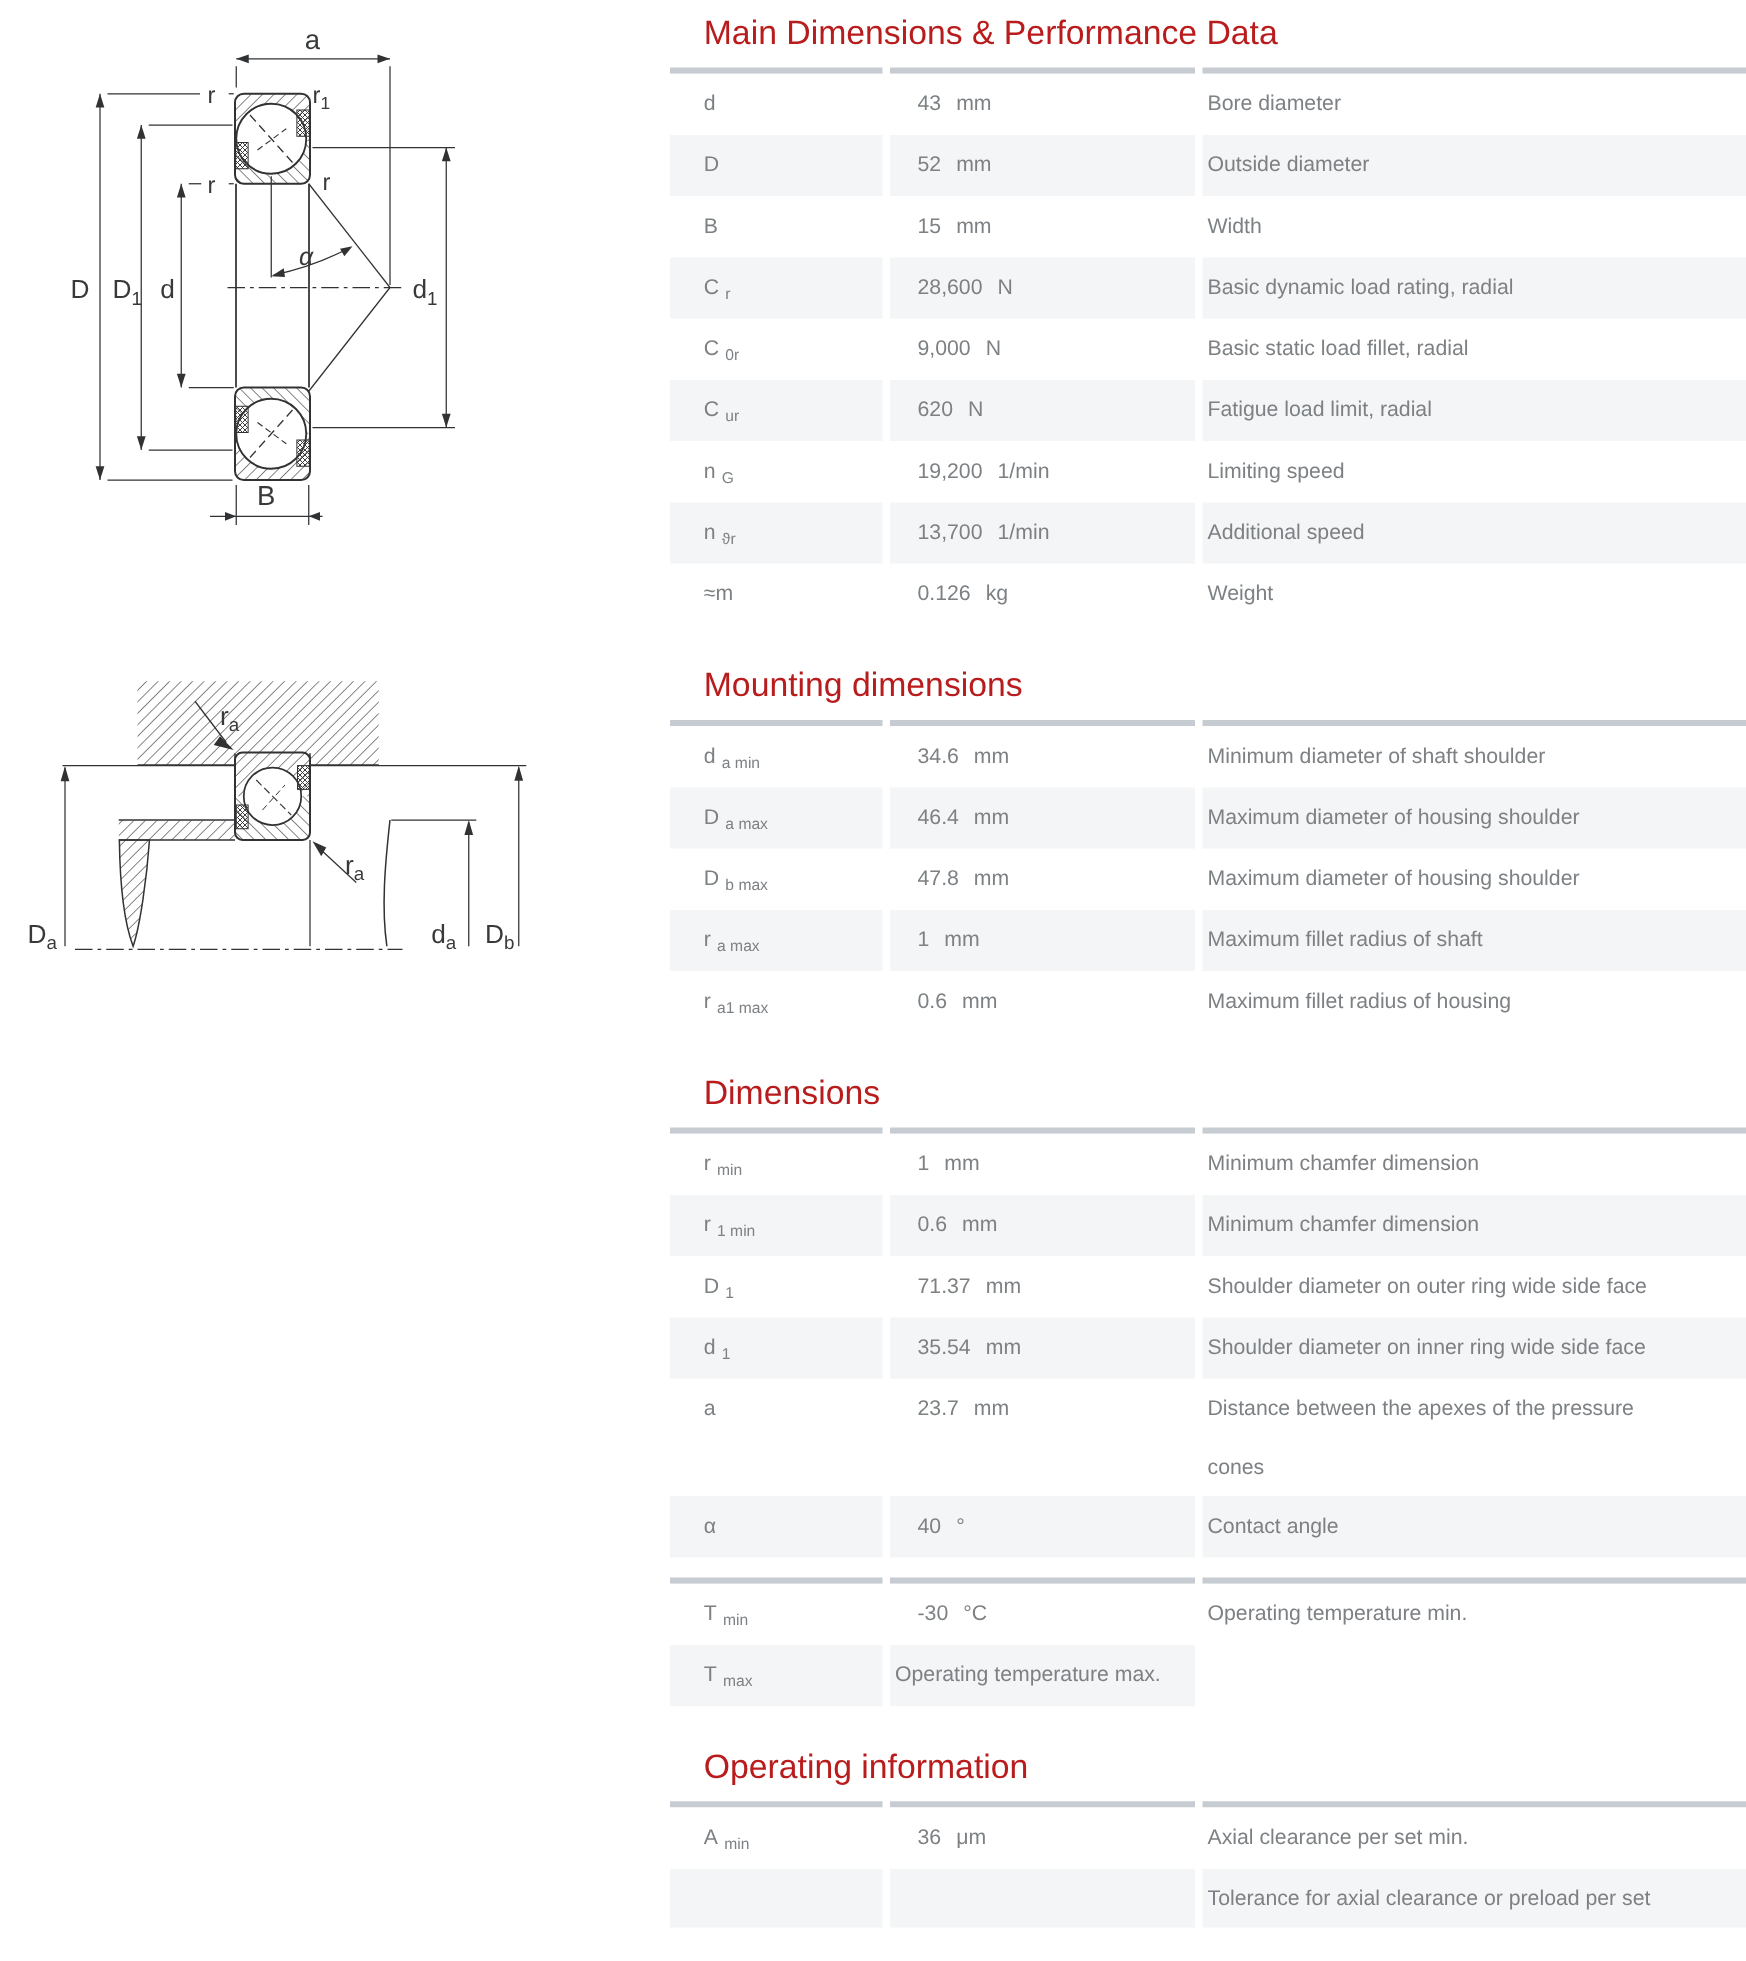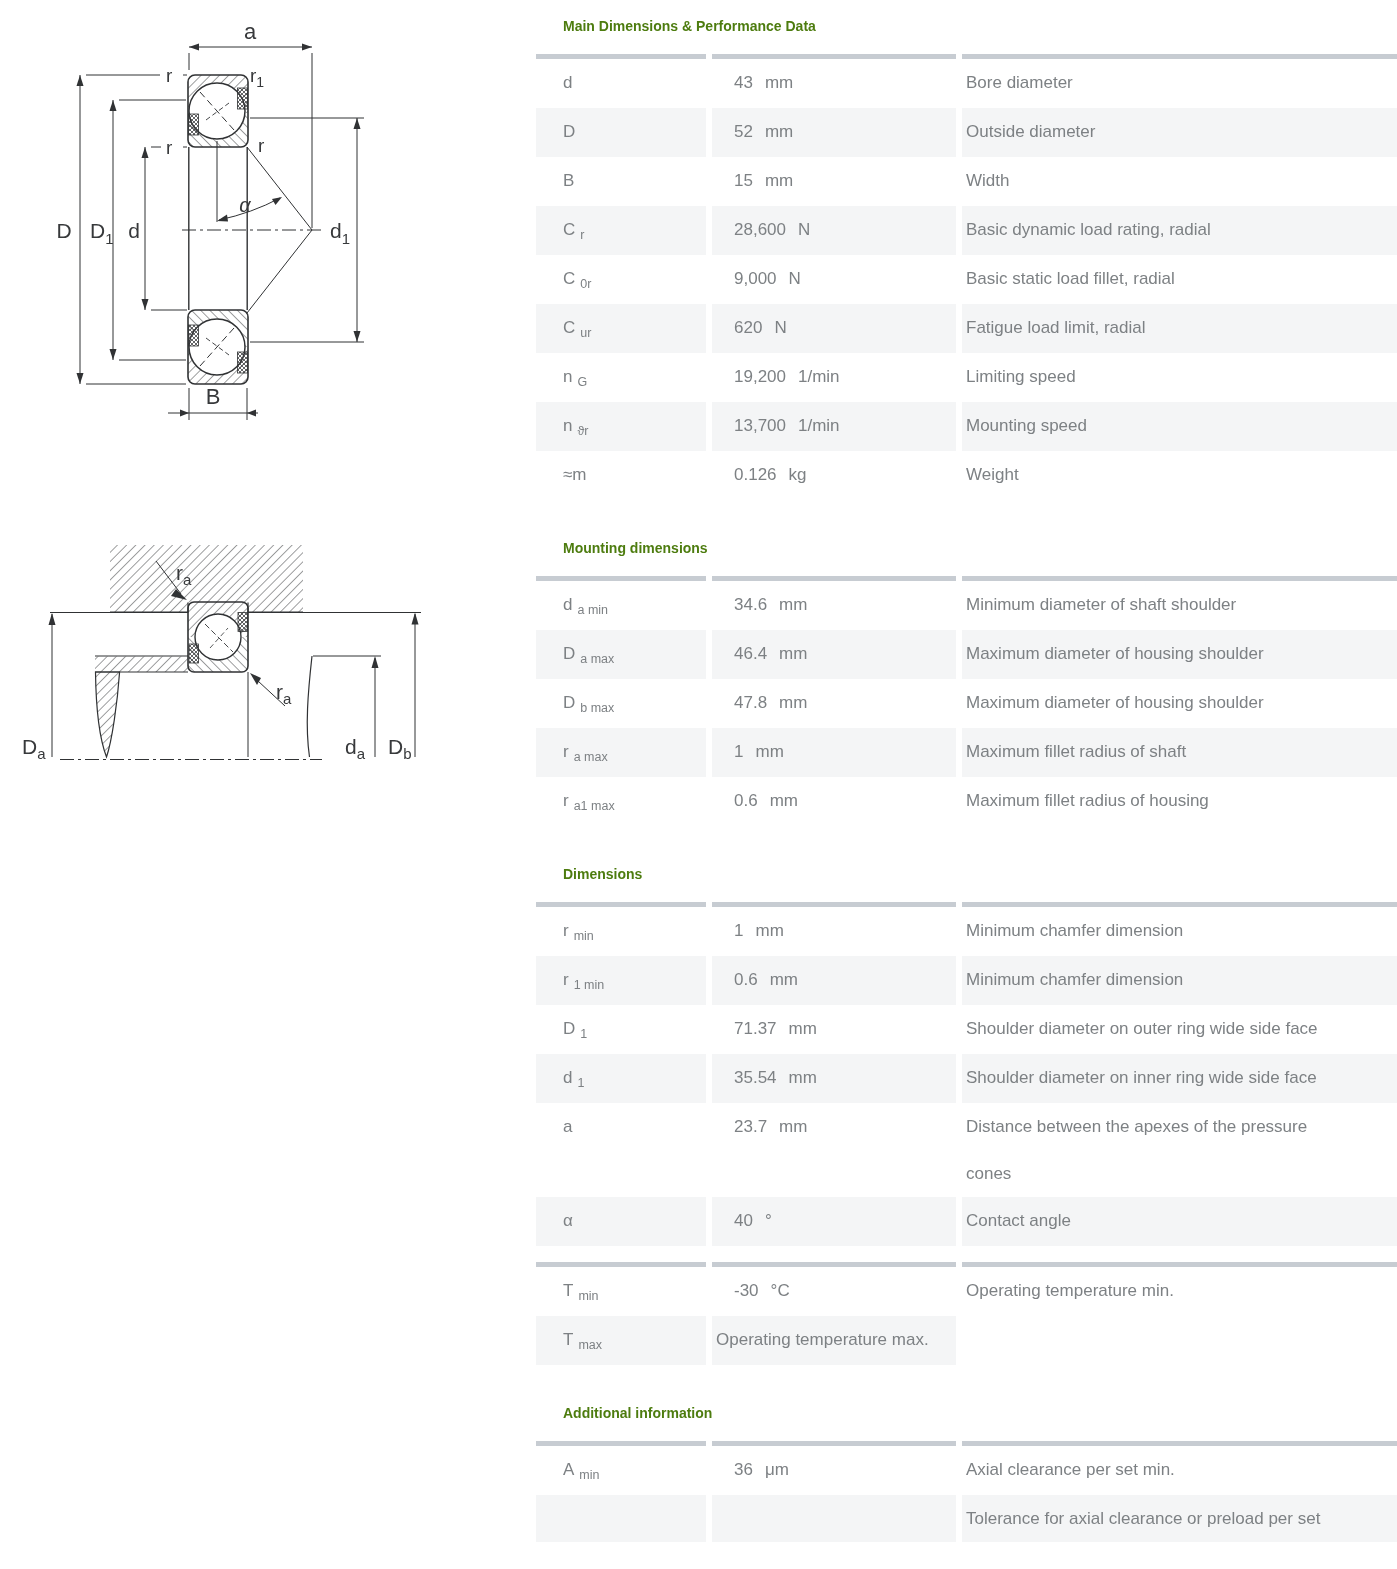--- a/index.html
+++ b/index.html
@@ -5,22 +5,22 @@
   html,body{margin:0;padding:0;background:#ffffff;}
   .page{position:relative;width:1397px;height:1569px;background:#ffffff;overflow:hidden;
         font-family:"Liberation Sans",sans-serif;}
   
   .drawing{position:absolute;left:0;}
   #drawing-main{top:0;}
   #drawing-mounting{top:528px;}
   svg text{font-family:"Liberation Sans",sans-serif;fill:#37393b;}
   
   .tables{position:absolute;left:536px;top:0;width:861px;}
-  .stitle{margin:36px 0 0 0;padding-left:27px;font-size:14px;line-height:24px;
-          font-weight:bold;color:#4d7c0f;}
+  .stitle{margin:36px 0 0 0;padding-left:27px;font-size:27px;line-height:24px;
+          font-weight:normal;color:#b91c1c;}
   .tsection:first-child .stitle{margin-top:14px;}
   .rule{margin-top:16px;height:5px;display:grid;grid-template-columns:170px 244px 1fr;column-gap:6px;}
   .rseg{background:#c7ccd2;}
   .row{display:grid;grid-template-columns:170px 244px 1fr;column-gap:6px;min-height:47px;}
   .row.odd .cell{background:#f4f5f6;}
   .cell{line-height:47px;font-size:17px;color:#7d8184;background:#ffffff;}
   .sym{padding-left:27px;}
   .s-sub{font-size:12.5px;position:relative;top:4px;margin-left:5px;}
   .val{padding-left:22px;}
   .v-unit{margin-left:12px;}
@@ -310,21 +310,21 @@
       <div class="cell desc">Limiting speed</div>
     </div>
 
     <div class="row odd">
       <div class="cell sym">
         <span class="s-main">n</span><span class="s-sub">ϑr</span>
       </div>
       <div class="cell val">
         <span class="v-num">13,700</span><span class="v-unit">1/min</span>
       </div>
-      <div class="cell desc">Mounting speed</div>
+      <div class="cell desc">Additional speed</div>
     </div>
 
     <div class="row">
       <div class="cell sym">
         <span class="s-main">≈m</span><span class="s-sub"></span>
       </div>
       <div class="cell val">
         <span class="v-num">0.126</span><span class="v-unit">kg</span>
       </div>
       <div class="cell desc">Weight</div>
@@ -483,21 +483,21 @@
     <div class="row odd">
       <div class="cell sym">
         <span class="s-main">T</span><span class="s-sub">max</span>
       </div>
       <div class="cell desc">Operating temperature max.</div>
     </div>
   </div>
     </section>
 
     <section class="tsection">
-      <h2 class="stitle">Additional information</h2>
+      <h2 class="stitle">Operating information</h2>
       <div class="rule">
         <div class="rseg"></div>
         <div class="rseg"></div>
         <div class="rseg"></div>
       </div>
       <div class="rows">
     <div class="row">
       <div class="cell sym">
         <span class="s-main">A</span><span class="s-sub">min</span>
       </div>

